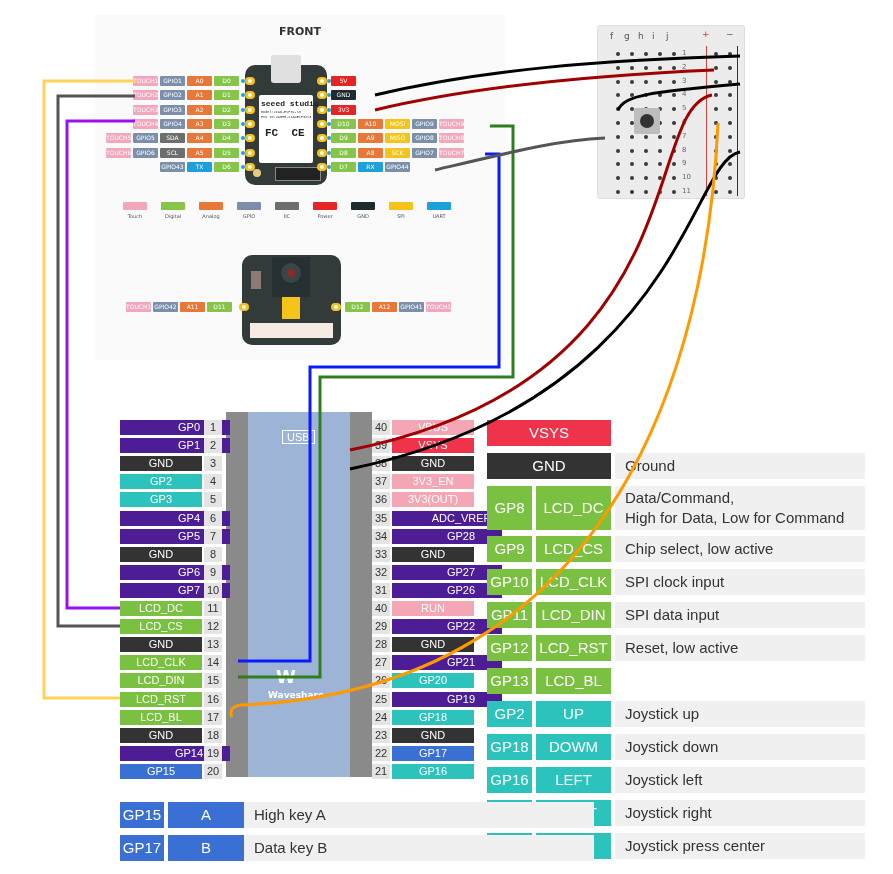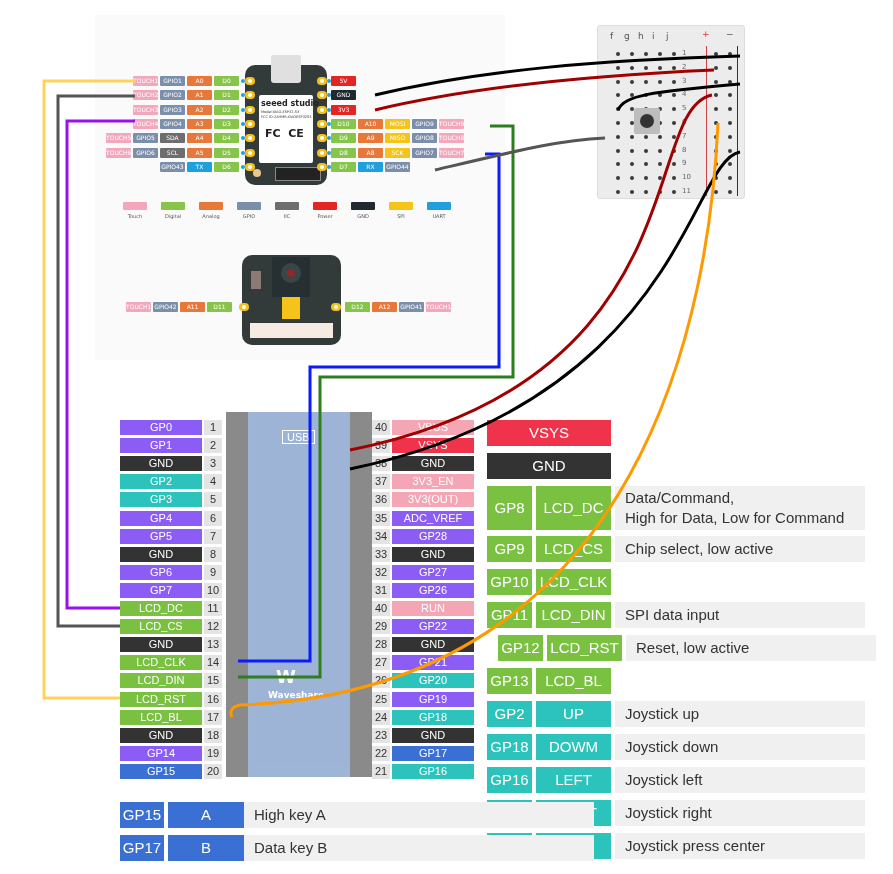--- a/index.html
+++ b/index.html
@@ -11,53 +11,54 @@
   .chip{position:absolute;height:10px;font-size:6px;line-height:10px;color:#fff;text-align:center;border-radius:1px;white-space:nowrap;overflow:hidden;}
   .c-touch{background:#f2a7bd;}
   .c-gpio{background:#7b8fab;}
   .c-analog{background:#e8783a;}
   .c-digital{background:#86c44a;}
   .c-iic{background:#6e6e6e;}
   .c-power{background:#e52424;}
   .c-gnd{background:#1f2a2e;}
   .c-spi{background:#f4c518;}
   .c-uart{background:#1ea0dd;}
-  .board{position:absolute;background:#333a3a;border-radius:10px;}
+  .board{position:absolute;background:#333a3a;border-radius:10px;font-family:Liberation Mono, monospace;}
   .pad{position:absolute;width:10px;height:8px;border-radius:4px;background:#f3c01c;}
   .pad::after{content:"";position:absolute;left:3px;top:2px;width:4px;height:4px;border-radius:2px;background:#fff;}
   .dot{position:absolute;width:4px;height:4px;border-radius:2px;background:#1ea0dd;}
   .legend-sw{position:absolute;width:24px;height:8px;border-radius:1px;}
   .legend-lbl{position:absolute;width:40px;text-align:center;font-size:5px;color:#555;}
   
   #breadboard{left:597px;top:25px;width:146px;height:172px;background:#ececec;border:1px solid #ddd;border-radius:3px;}
   .bb-hole{position:absolute;width:4px;height:4px;border-radius:2px;background:#3a3a3a;}
   .bb-col{position:absolute;font-size:9px;color:#555;}
   .bb-row{position:absolute;font-size:7px;color:#666;}
   
   .pin-lbl{position:absolute;height:15px;width:82px;font-size:11px;line-height:15px;text-align:center;color:#fff;font-family:"Liberation Sans",sans-serif;}
   .pin-num{position:absolute;height:15px;width:18px;font-size:11px;line-height:15px;text-align:center;background:#e4e4e4;color:#333;font-family:"Liberation Sans",sans-serif;}
-  .lg{background:#8b5cf6;}
+  .lg{background:#4c1d95;padding-left:28px;}
   .dg{background:#7ac142;}
   .gnd{background:#333333;}
   .teal{background:#2dc3bd;}
   .blue{background:#3a6fd4;}
   .pinkl{background:#f5a6b5;}
   .red{background:#ee334b;}
   #pico-board{left:228px;top:412px;width:128px;height:365px;background:#8ea8cf;opacity:0.85;}
   .header-strip{position:absolute;width:22px;background:#777;}
   
   .trow{position:absolute;height:26px;}
   .tcell{position:absolute;top:0;height:26px;line-height:26px;color:#fff;text-align:center;font-size:15px;font-family:"Liberation Sans",sans-serif;}
   .tdesc{position:absolute;top:0;height:26px;line-height:26px;background:#f0f0f0;color:#333;font-size:15px;padding-left:10px;box-sizing:border-box;font-family:"Liberation Sans",sans-serif;}
   svg#wires{position:absolute;left:0;top:0;pointer-events:none;}
 </style>
 </head>
 <body>
 
 <div id="xiao-panel" class="abs">
+  <div class="abs front-title">FRONT</div>
   <div class="board" style="left:150px;top:50px;width:82px;height:120px;">
     <div class="abs" style="left:26px;top:-10px;width:30px;height:28px;background:#e0e0e0;border-radius:3px;"></div>
     <div class="abs" style="left:14px;top:30px;width:54px;height:68px;background:#fff;border-radius:2px;">
       <div class="abs" style="left:2px;top:4px;font-size:8px;font-weight:bold;color:#222;white-space:nowrap;">seeed studio</div>
       <div class="abs" style="left:2px;top:15px;font-size:3.5px;color:#333;white-space:nowrap;">Model:XIAO-ESP32-S3</div>
       <div class="abs" style="left:2px;top:20px;font-size:3.5px;color:#333;white-space:nowrap;">FCC ID:2AHMR-XIAOESP32S3</div>
       <div class="abs" style="left:6px;top:32px;font-size:11px;font-weight:bold;color:#222;white-space:pre;text-align:center;">FC  CE</div>
     </div>
     <div class="abs" style="left:8px;top:104px;width:8px;height:8px;border-radius:4px;background:#e8c98a;"></div>
     <div class="abs" style="left:30px;top:102px;width:44px;height:12px;background:#222;border:1px solid #888;"></div>
@@ -381,42 +382,44 @@
     <div class="pin-num" style="left:372px;top:763.9000000000001px;">21</div>
     <div class="pin-lbl teal" style="left:392px;top:763.9000000000001px;">GP16</div>
   </div>
 
 <div id="pin-table">
     <div class="trow" style="left:487px;top:420px;width:378px;height:26px;">
       <div class="tcell red" style="left:0;width:124px;height:26px;line-height:26px;">VSYS</div>
     </div>
     <div class="trow" style="left:487px;top:453px;width:378px;height:26px;">
       <div class="tcell gnd" style="left:0;width:124px;height:26px;line-height:26px;">GND</div>
+      <div class="tdesc" style="left:128px;width:250px;height:26px;">Ground</div>
     </div>
     <div class="trow" style="left:487px;top:486px;width:378px;height:44px;">
       <div class="tcell dg" style="left:0;width:45px;height:44px;line-height:44px;">GP8</div>
       <div class="tcell dg" style="left:49px;width:75px;height:44px;line-height:44px;">LCD_DC</div>
       <div class="tdesc" style="left:128px;width:250px;height:44px;line-height:20px;padding-top:2px;white-space:pre;">Data/Command,
 High for Data, Low for Command</div>
     </div>
     <div class="trow" style="left:487px;top:536px;width:378px;height:26px;">
       <div class="tcell dg" style="left:0;width:45px;height:26px;line-height:26px;">GP9</div>
       <div class="tcell dg" style="left:49px;width:75px;height:26px;line-height:26px;">LCD_CS</div>
       <div class="tdesc" style="left:128px;width:250px;height:26px;">Chip select, low active</div>
     </div>
     <div class="trow" style="left:487px;top:569px;width:378px;height:26px;">
       <div class="tcell dg" style="left:0;width:45px;height:26px;line-height:26px;">GP10</div>
       <div class="tcell dg" style="left:49px;width:75px;height:26px;line-height:26px;">LCD_CLK</div>
+      <div class="tdesc" style="left:128px;width:250px;height:26px;">SPI clock input</div>
     </div>
     <div class="trow" style="left:487px;top:602px;width:378px;height:26px;">
       <div class="tcell dg" style="left:0;width:45px;height:26px;line-height:26px;">GP11</div>
       <div class="tcell dg" style="left:49px;width:75px;height:26px;line-height:26px;">LCD_DIN</div>
       <div class="tdesc" style="left:128px;width:250px;height:26px;">SPI data input</div>
     </div>
-    <div class="trow" style="left:487px;top:635px;width:378px;height:26px;margin-left:11px;">
+    <div class="trow" style="left:487px;top:635px;width:378px;height:26px;">
       <div class="tcell dg" style="left:0;width:45px;height:26px;line-height:26px;">GP12</div>
       <div class="tcell dg" style="left:49px;width:75px;height:26px;line-height:26px;">LCD_RST</div>
       <div class="tdesc" style="left:128px;width:250px;height:26px;">Reset, low active</div>
     </div>
     <div class="trow" style="left:487px;top:668px;width:378px;height:26px;">
       <div class="tcell dg" style="left:0;width:45px;height:26px;line-height:26px;">GP13</div>
       <div class="tcell dg" style="left:49px;width:75px;height:26px;line-height:26px;">LCD_BL</div>
     </div>
     <div class="trow" style="left:487px;top:701px;width:378px;height:26px;">
       <div class="tcell teal" style="left:0;width:45px;height:26px;line-height:26px;">GP2</div>

